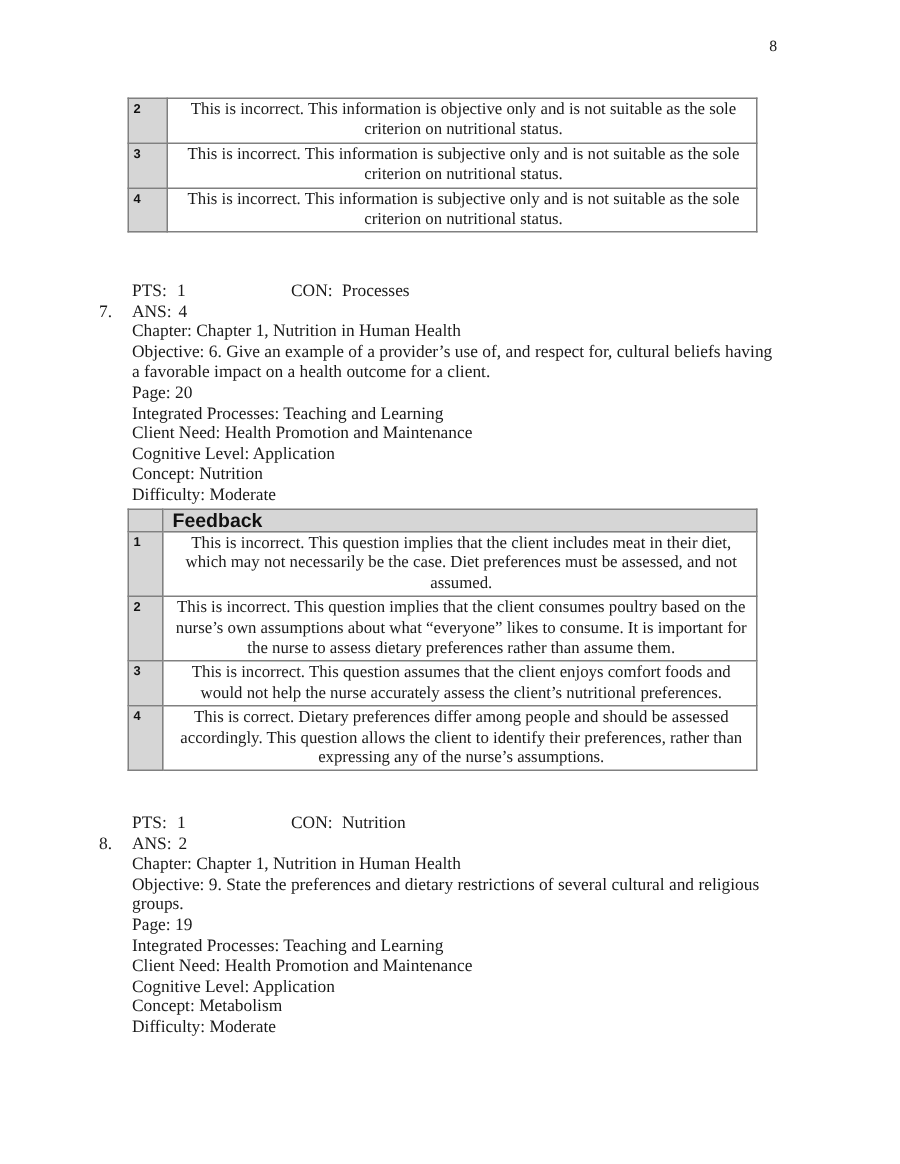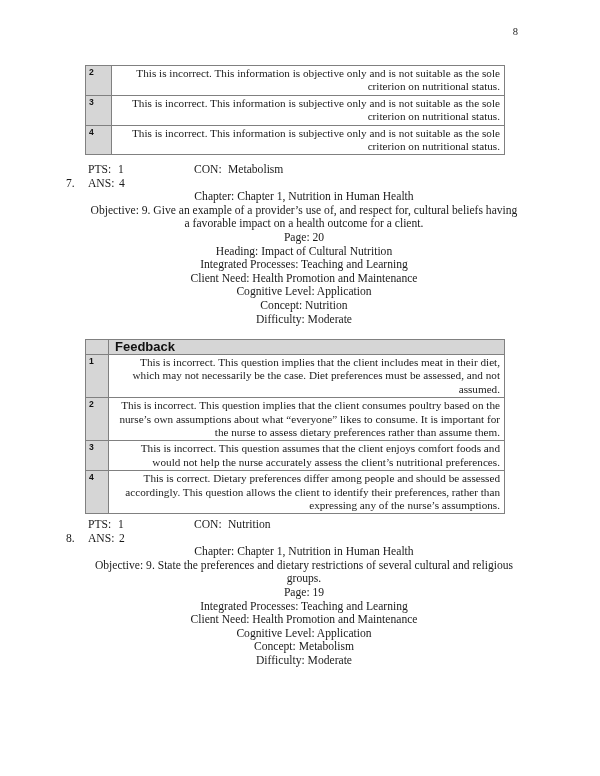--- a/index.html
+++ b/index.html
@@ -55,21 +55,21 @@
     text-align: left;
     font-size: 8.6px;
     line-height: 11px;
     font-weight: bold;
     font-family: "Liberation Sans", "DejaVu Sans", sans-serif;
     padding: 1px 0 0 3px !important;
     color: #111;
   }
   .col-body {
     padding: 1px 4px 1px 6px !important;
-    text-align: right;
+    text-align: center;
     margin-left: 24px;
   }
   .hdr-num {
     width: 22px;
     background: #d6d6d6;
     border-bottom: 1px solid #808080;
   }
   .hdr-label {
     background: #d6d6d6;
     font-family: "Liberation Sans", "DejaVu Sans", sans-serif;
@@ -92,37 +92,37 @@
     font-size: 11.6px;
     line-height: 13.6px;
   }
   #block-7 { top: 163px; }
   #block-8 { top: 518px; }
 
   .pts-line {
     position: relative;
     height: 13.6px;
     margin-left: 28px;
+    margin-top: 24px;
   }
   .pts-label { position: absolute; left: 0; }
   .pts-value { position: absolute; left: 30px; }
   .con-label { position: absolute; left: 106px; text-align: center; }
   .con-value { position: absolute; left: 140px; }
 
   .ans-line {
     position: relative;
     height: 13.6px;
   }
   .q-index { position: absolute; left: 6px; }
   .ans-label { position: absolute; left: 28px; }
   .ans-value { position: absolute; left: 59px; }
 
   .detail-lines {
     margin-left: 28px;
-    text-align: center;
   }
   .detail-line {
     text-indent: 0;
   }
 </style>
 </head>
 <body>
 
 <div class="page">
 
@@ -143,32 +143,31 @@
         <td class="col-body">This is incorrect. This information is subjective only and is not suitable as the sole criterion on nutritional status.</td>
       </tr>
     </tbody>
   </table>
 
   <div class="qblock" id="block-7">
     <div class="pts-line">
       <span class="pts-label">PTS:</span>
       <span class="pts-value">1</span>
       <span class="con-label">CON:</span>
-      <span class="con-value">Metabolism</span>
+      <span class="con-value">Processes</span>
     </div>
     <div class="ans-line">
       <span class="q-index">7.</span>
       <span class="ans-label">ANS:</span>
       <span class="ans-value">4</span>
     </div>
     <div class="detail-lines">
       <div class="detail-line">Chapter: Chapter 1, Nutrition in Human Health</div>
-      <div class="detail-line">Objective: 9. Give an example of a provider’s use of, and respect for, cultural beliefs having a favorable impact on a health outcome for a client.</div>
+      <div class="detail-line">Objective: 6. Give an example of a provider’s use of, and respect for, cultural beliefs having a favorable impact on a health outcome for a client.</div>
       <div class="detail-line">Page: 20</div>
-      <div class="detail-line">Heading: Impact of Cultural Nutrition</div>
       <div class="detail-line">Integrated Processes: Teaching and Learning</div>
       <div class="detail-line">Client Need: Health Promotion and Maintenance</div>
       <div class="detail-line">Cognitive Level: Application</div>
       <div class="detail-line">Concept: Nutrition</div>
       <div class="detail-line">Difficulty: Moderate</div>
     </div>
   </div>
 
   <table class="feedback-table" id="table-2">
     <thead>

